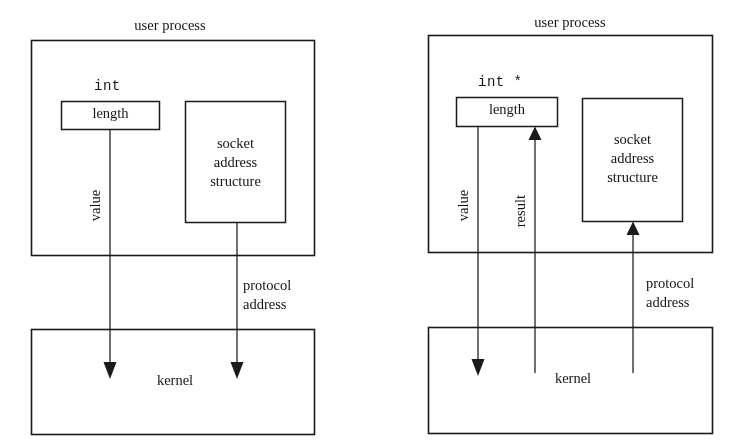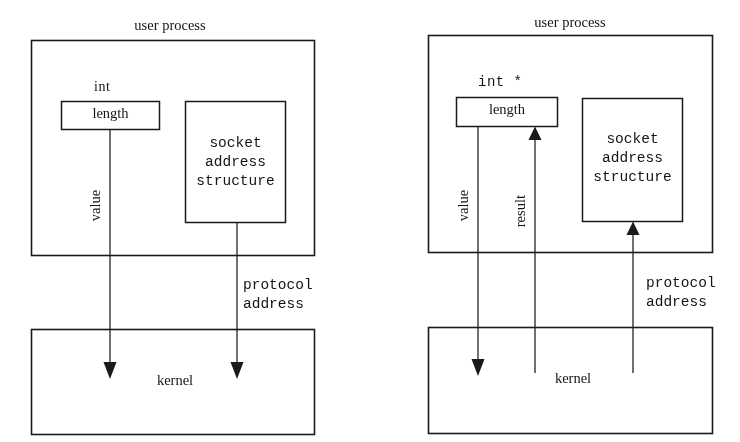--- a/index.html
+++ b/index.html
@@ -66,21 +66,20 @@
     letter-spacing: 0.5px;
   }
   .lbl-rot {
     font-size: 14.5px;
     transform-origin: left bottom;
     transform: rotate(-90deg);
   }
   .multi {
     text-align: center;
     line-height: 1.32;
-    font-family: Liberation Mono, monospace;
   }
 </style>
 </head>
 <body>
 
 <div id="diagram-root">
 
   <svg class="diagram-svg" viewBox="0 0 740 442">
 
     <g>
@@ -108,21 +107,21 @@
       <line class="flow-line" x1="535" y1="365" x2="535" y2="128"></line>
       <polygon class="arrow-head" points="528.5,132 541.5,132 535,118.5"></polygon>
 
       <line class="flow-line" x1="633" y1="365" x2="633" y2="223"></line>
       <polygon class="arrow-head" points="626.5,227 639.5,227 633,213.5"></polygon>
     </g>
   </svg>
 
   <div class="lbl lbl-serif-15c" style="left:110px; top:9px; width:120px;">user process</div>
 
-  <div class="lbl lbl-mono" style="left:94px; top:71px;font-family:Liberation Serif, serif;">int</div>
+  <div class="lbl lbl-mono" style="left:94px; top:71px;">int</div>
 
   <div class="lbl lbl-serif-15c" style="left:61px; top:97px; width:99px;">length</div>
 
   <div class="lbl multi" style="left:186px; top:126px; width:99px; font-size:14.5px;">
     <div>socket</div>
     <div>address</div>
     <div>structure</div>
   </div>
 
   <div class="lbl lbl-rot" style="left:103px; top:197px;">value</div>

